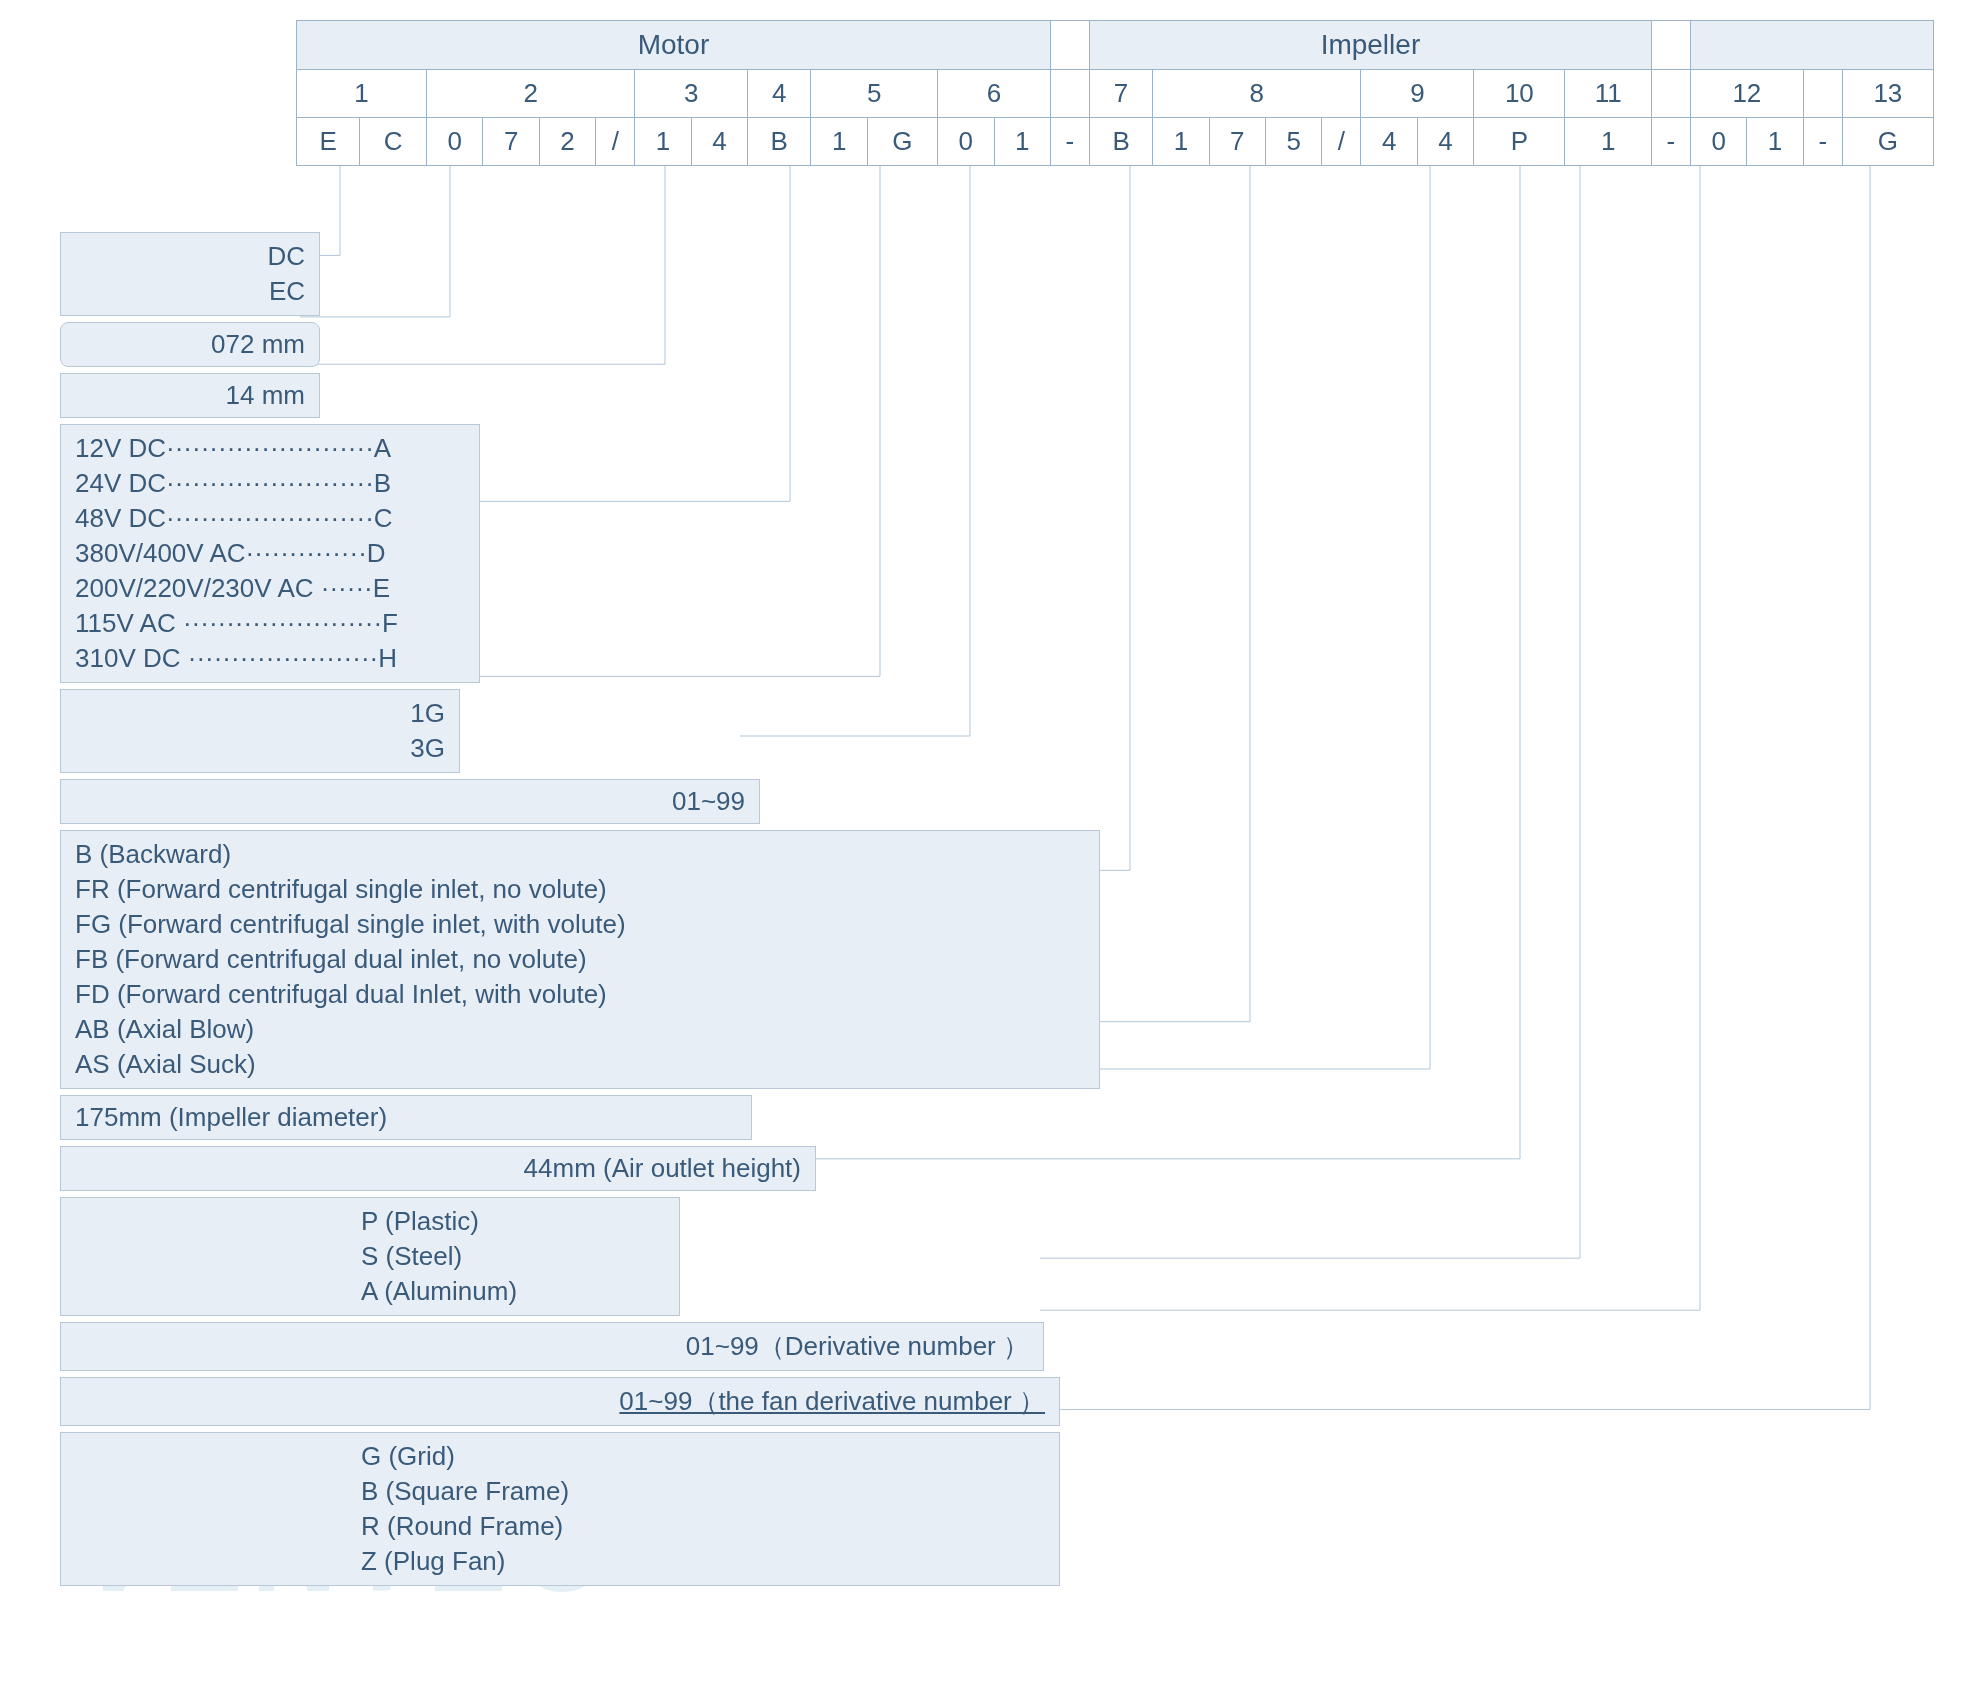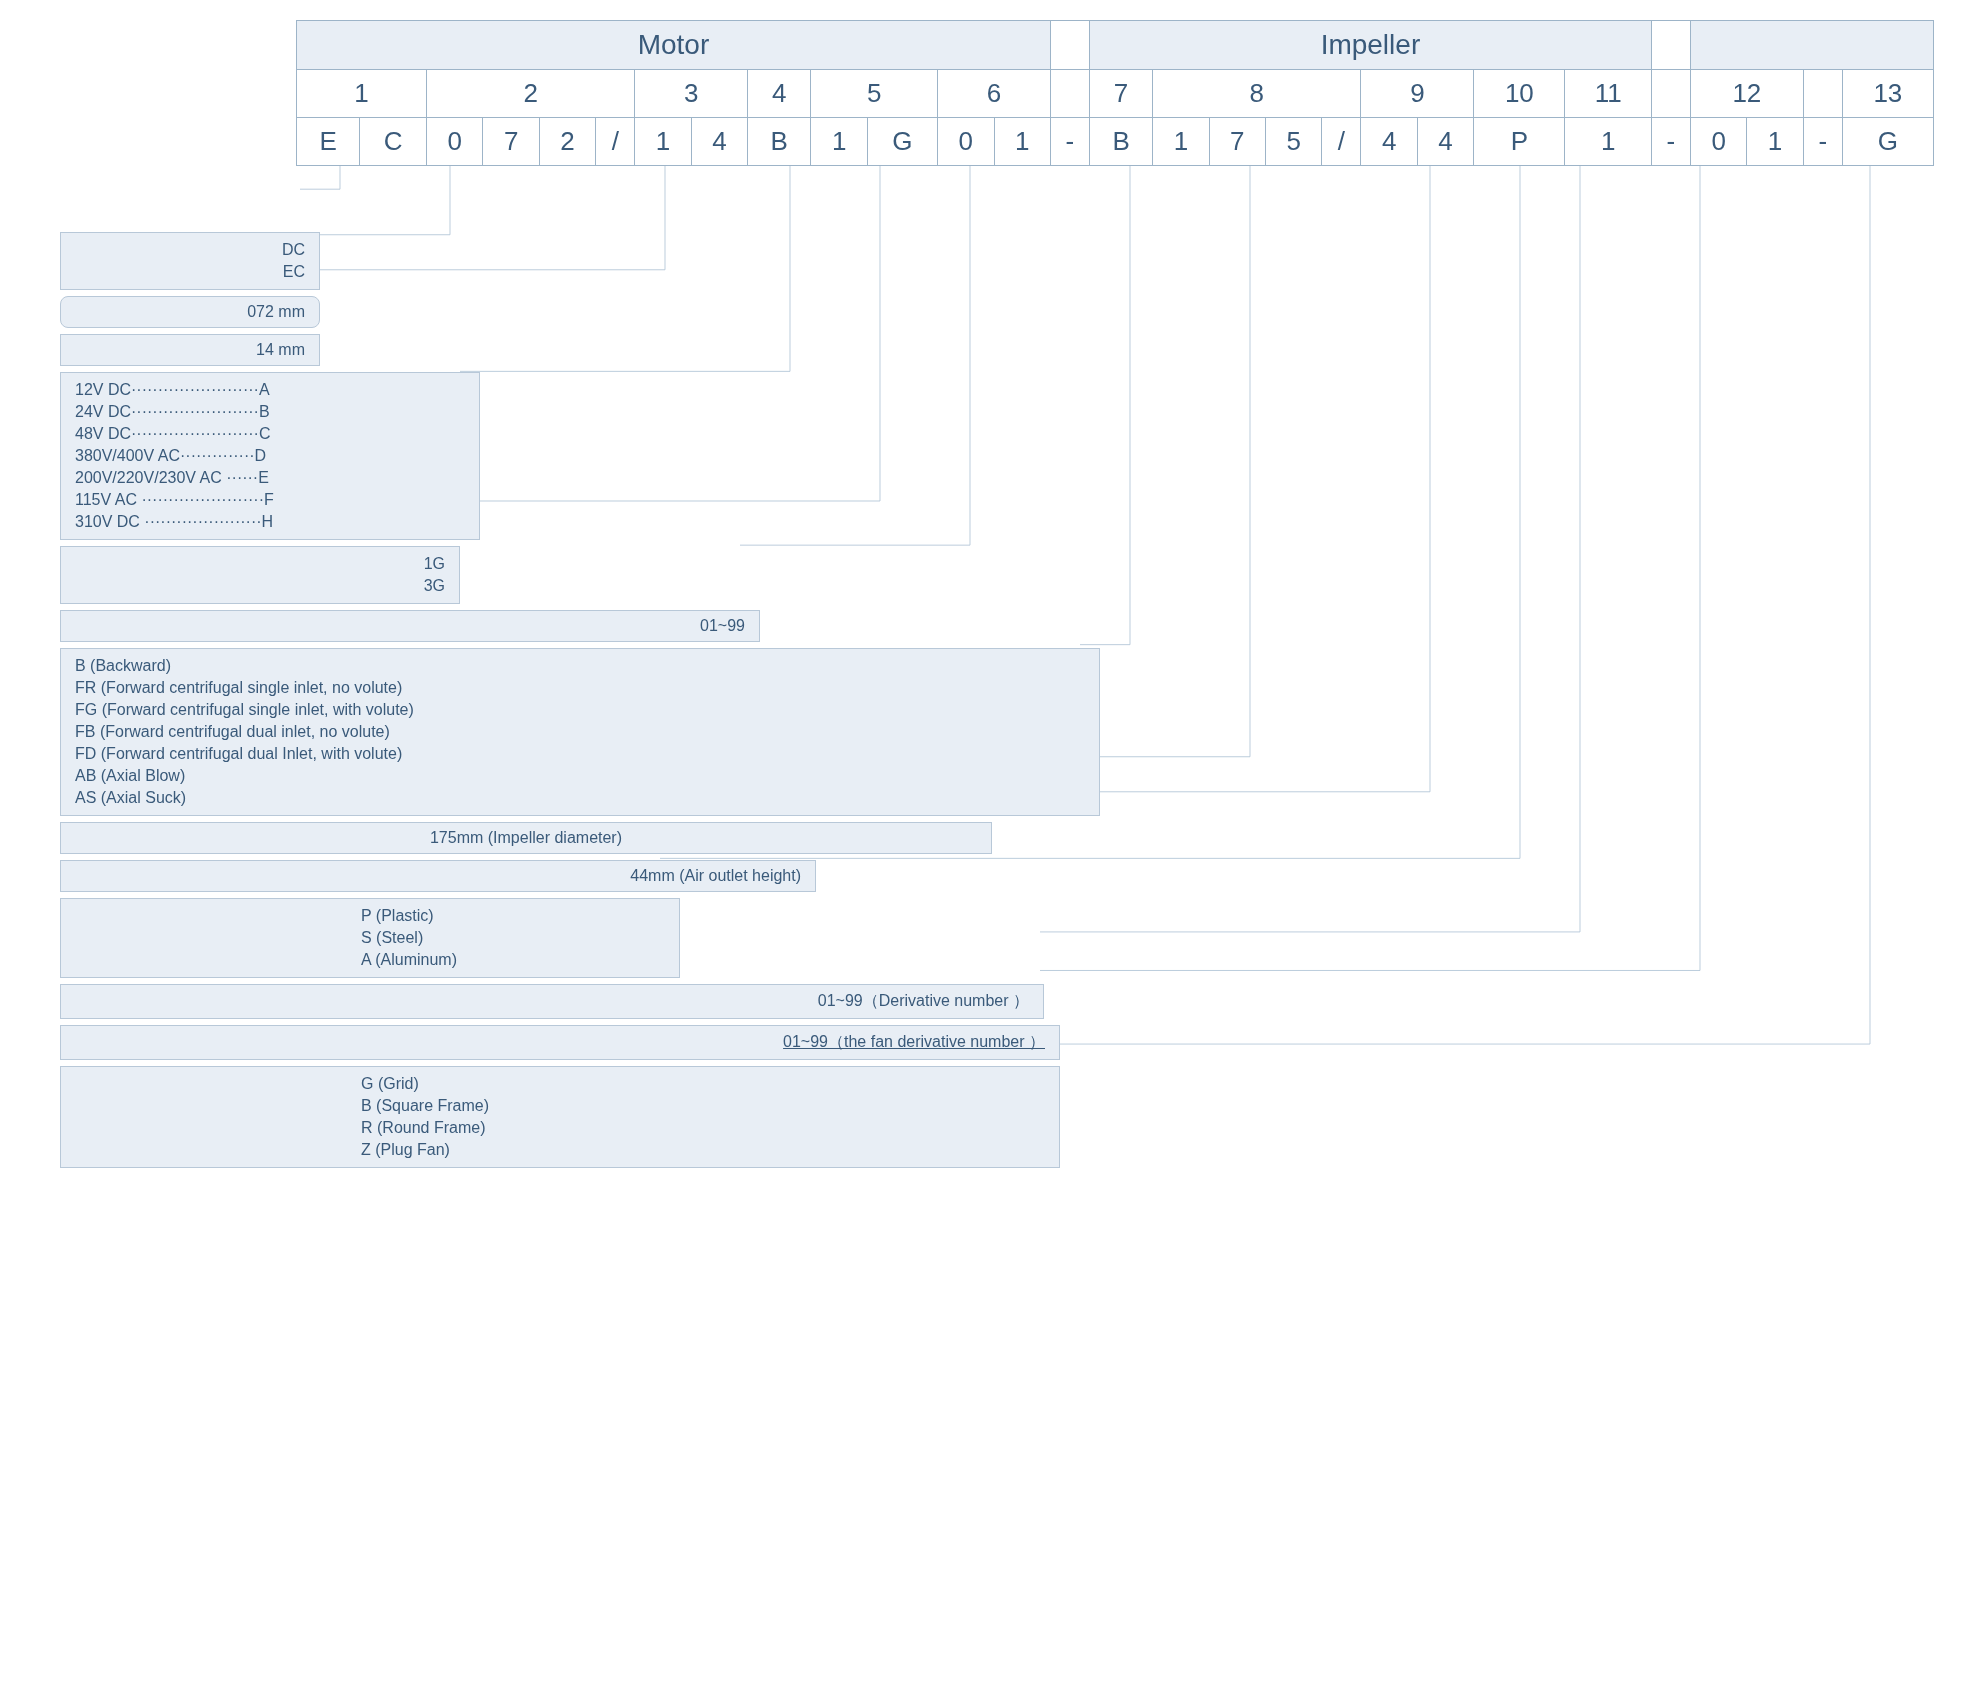--- a/index.html
+++ b/index.html
@@ -37,21 +37,21 @@
       font-size: 26px;
     }
     .row2 td { font-size: 26px; }
     .row3 td { font-size: 26px; }
     .sep { width: 30px; background: #fff !important; border-top: 1px solid #9db4c8; border-bottom: 1px solid #9db4c8; }
     
     .legend-box {
       background: #e8eef5;
       border: 1px solid #b8c8d8;
       padding: 6px 14px;
-      font-size: 16px;
+      font-size: 26px;
       color: #3a5a7a;
       display: inline-block;
       box-sizing: border-box;
     }
     .legend-row {
       margin: 6px 0 6px 40px;
       display: flex;
       align-items: stretch;
     }
     .legend-row .legend-box { text-align: right; }
@@ -202,21 +202,21 @@
     <div class="indent">FR (Forward centrifugal single inlet, no volute)</div>
     <div class="indent">FG (Forward centrifugal single inlet, with volute)</div>
     <div class="indent">FB (Forward centrifugal dual inlet, no volute)</div>
     <div class="indent">FD (Forward centrifugal dual Inlet, with volute)</div>
     <div>AB (Axial Blow)</div>
     <div>AS (Axial Suck)</div>
   </div>
 </div>
 
 <div class="legend-row">
-  <div class="legend-box" style="width:932px; text-align:center;">175mm (Impeller diameter)</div>
+  <div class="legend-box" style="width:692px; text-align:left;">175mm (Impeller diameter)</div>
 </div>
 
 <div class="legend-row">
   <div class="legend-box" style="width:756px; text-align:right;">44mm (Air outlet height)</div>
 </div>
 
 <div class="legend-row multiline">
   <div class="legend-box" style="width:620px; text-align:left; padding-left:300px;">
     <div>P (Plastic)</div>
     <div>S (Steel)</div>

